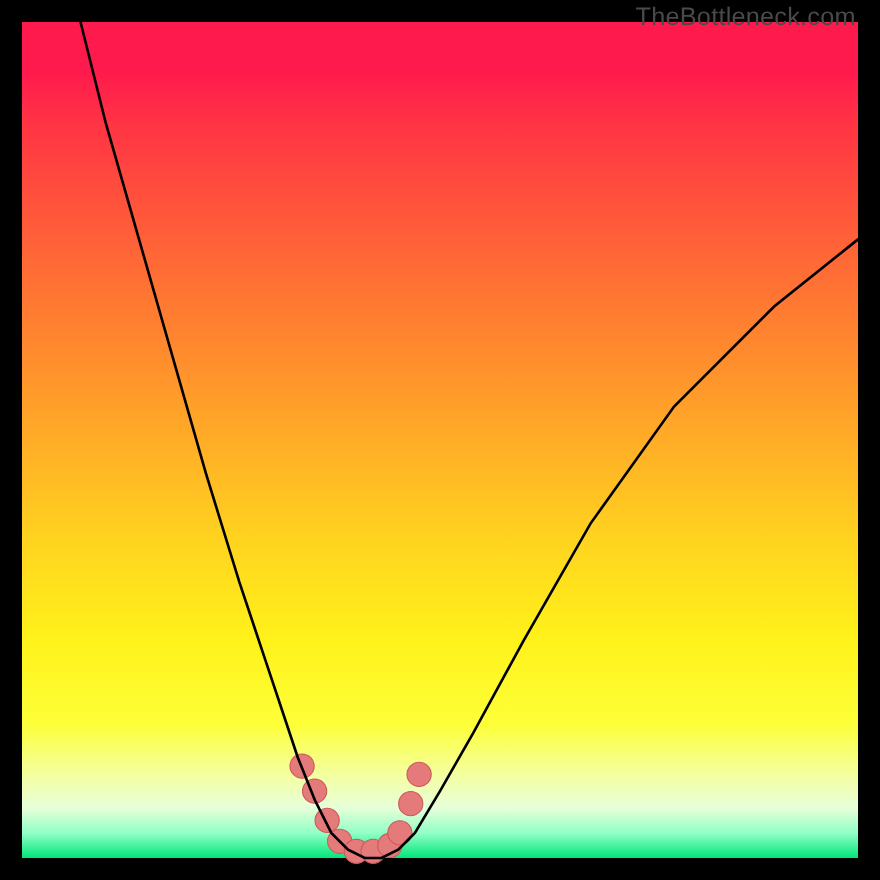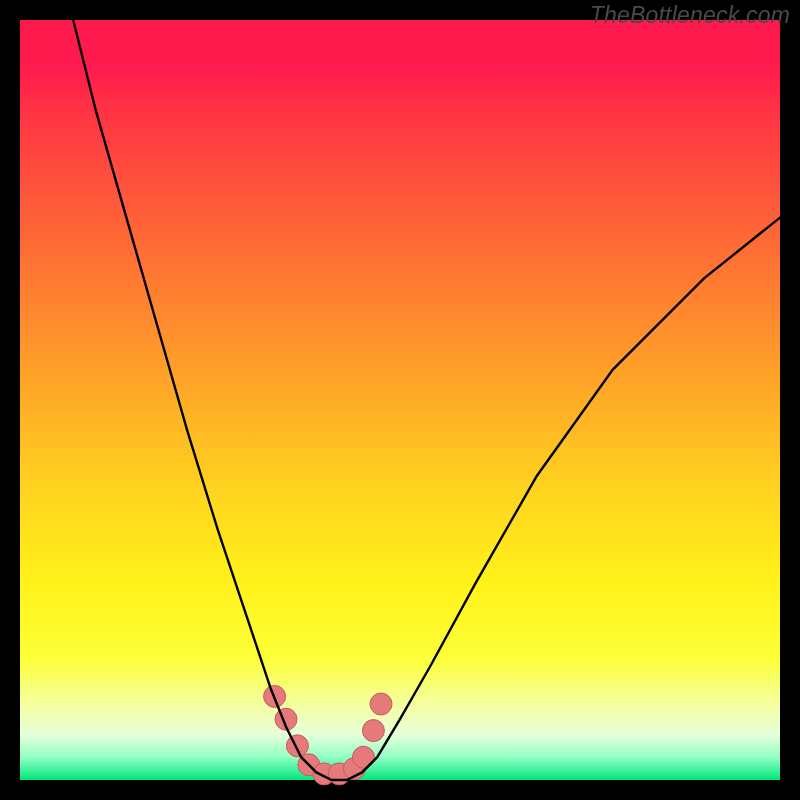--- a/index.html
+++ b/index.html
@@ -30,27 +30,26 @@
       #fdff38 84%,
       #f4ffa0 90%,
       #e7ffd9 94%,
       #92ffc6 97%,
       #00e67a 100%
     );
   }
   .watermark {
     position: absolute;
     top: 2px;
-    right: 10px;
+    right: 22px;
     color: #4a4a4a;
     font-size: 23px;
     font-weight: 400;
     font-family: Arial, Helvetica, sans-serif;
     letter-spacing: 0.2px;
-    font-style: italic;
   }
   svg.curve {
     position: absolute;
     left: 20px;
     top: 20px;
     width: 760px;
     height: 760px;
     overflow: visible;
   }
 </style>

